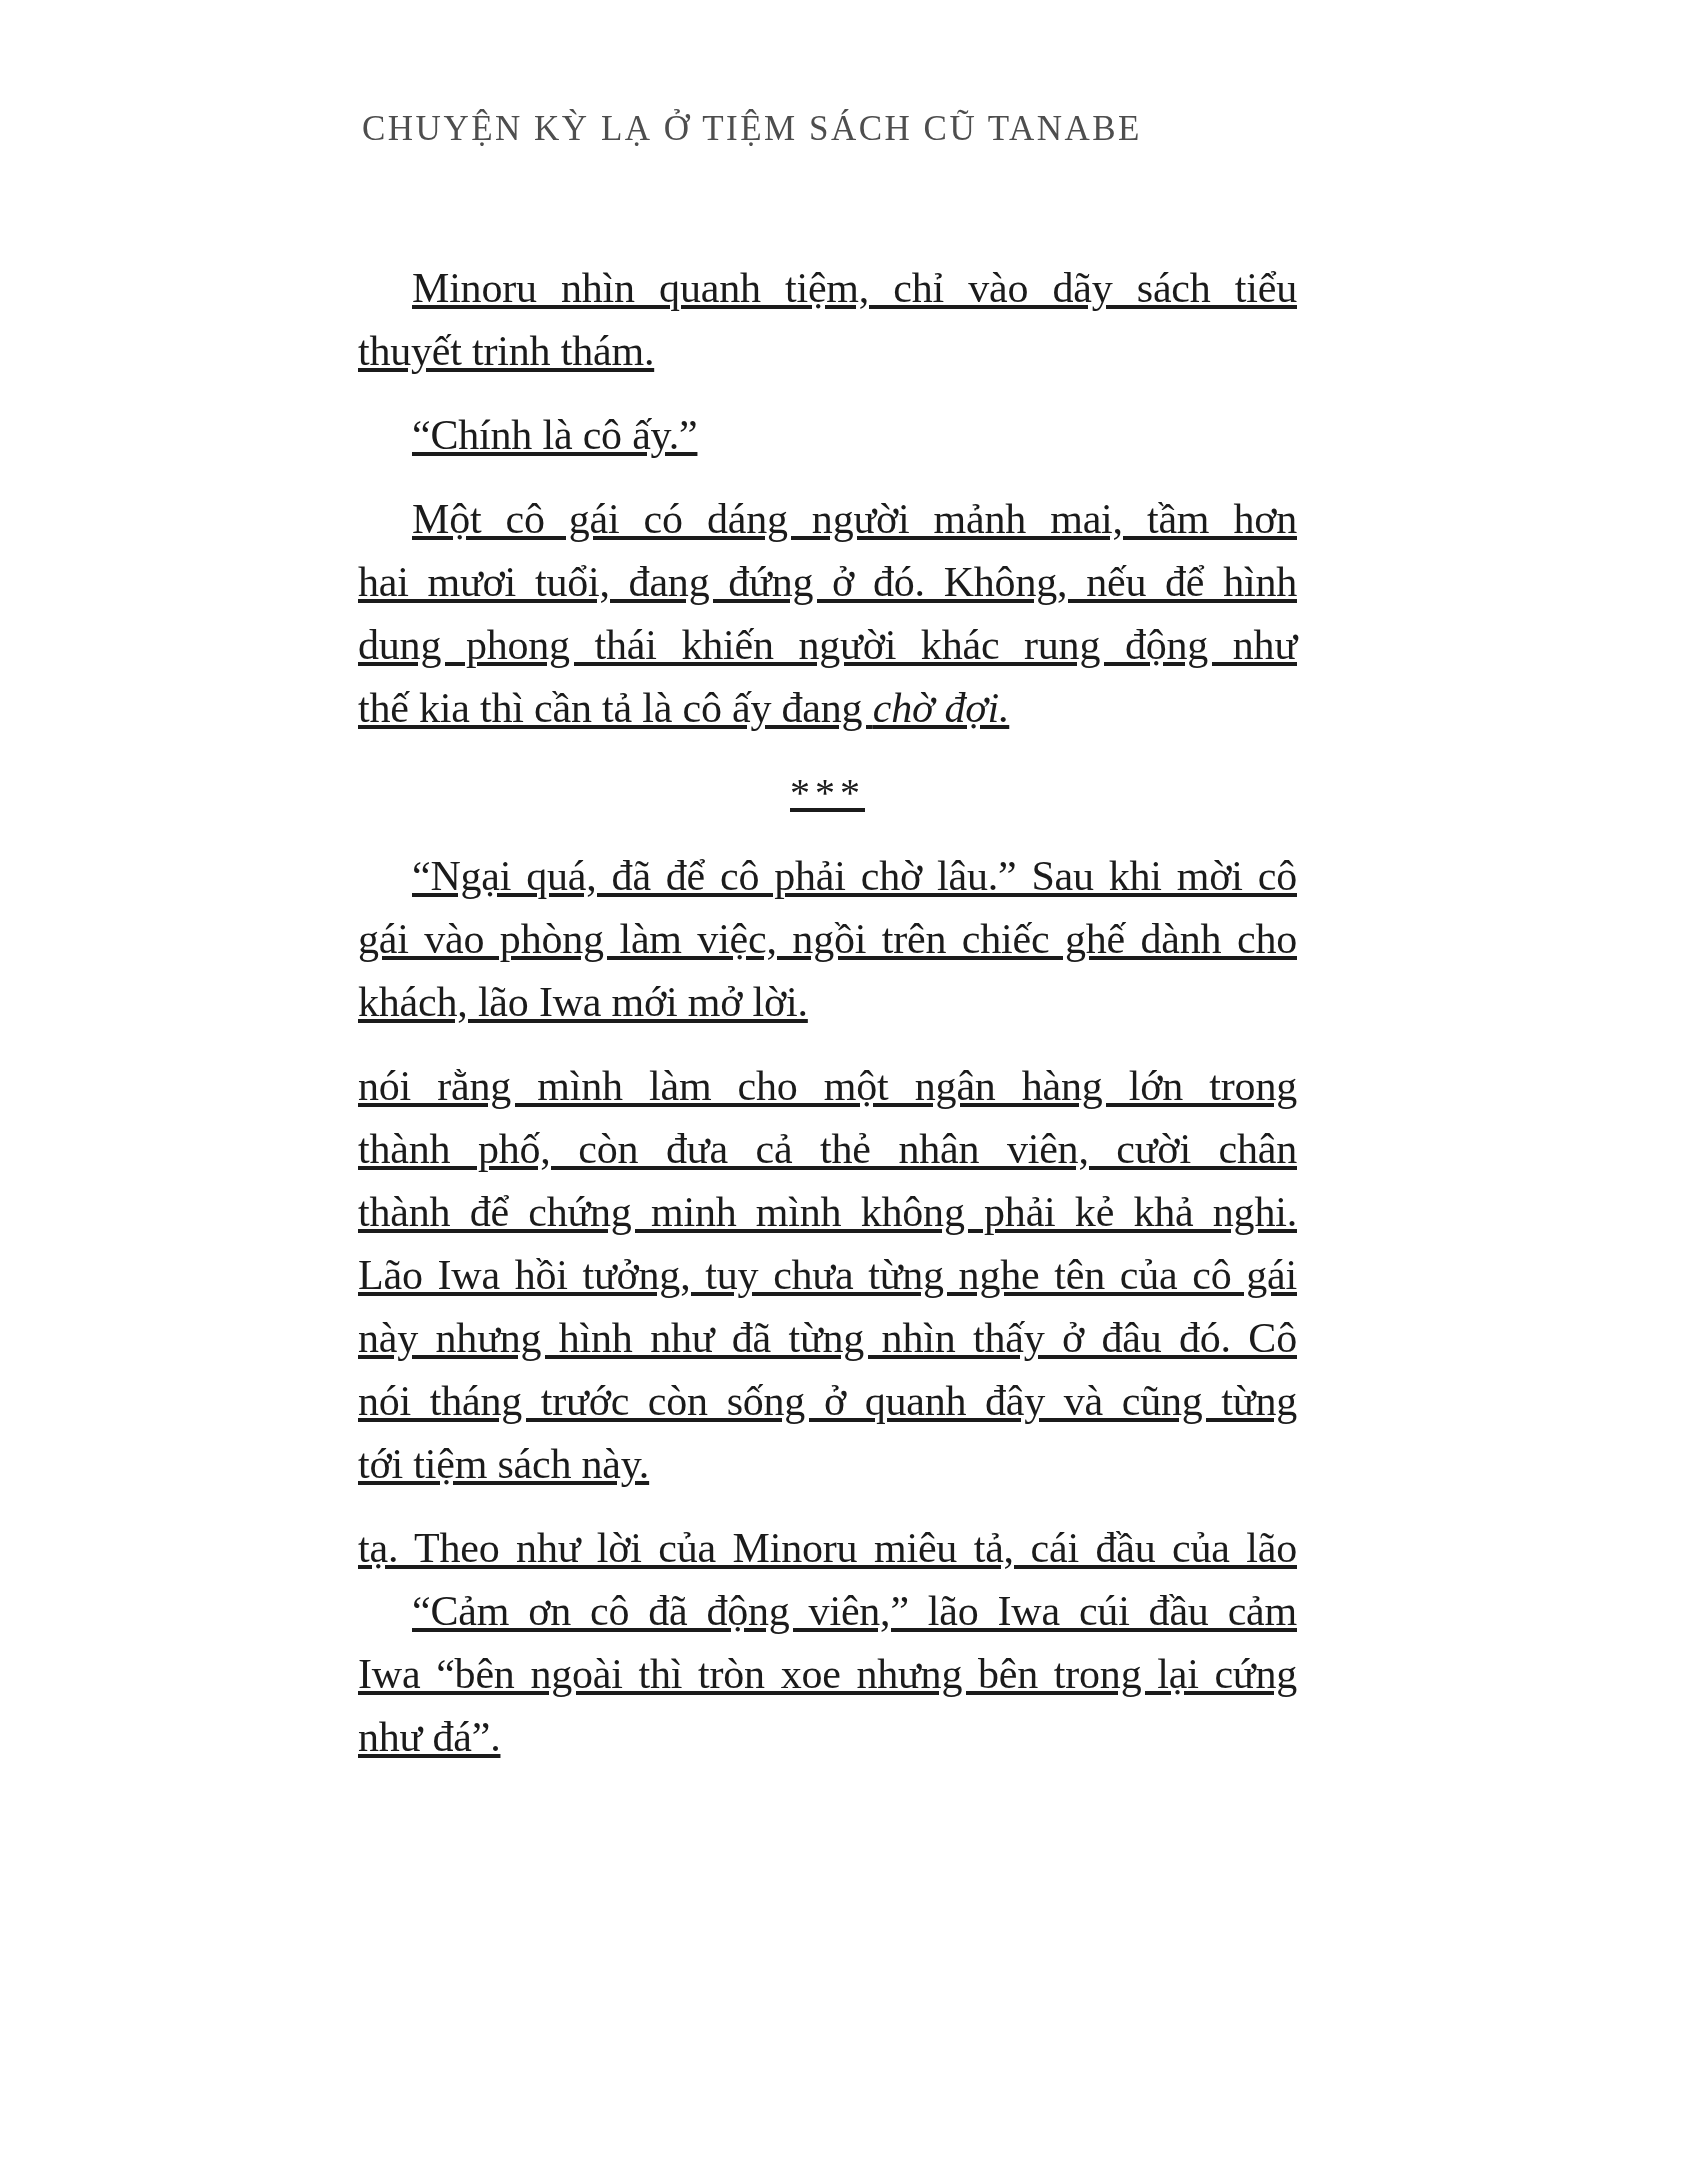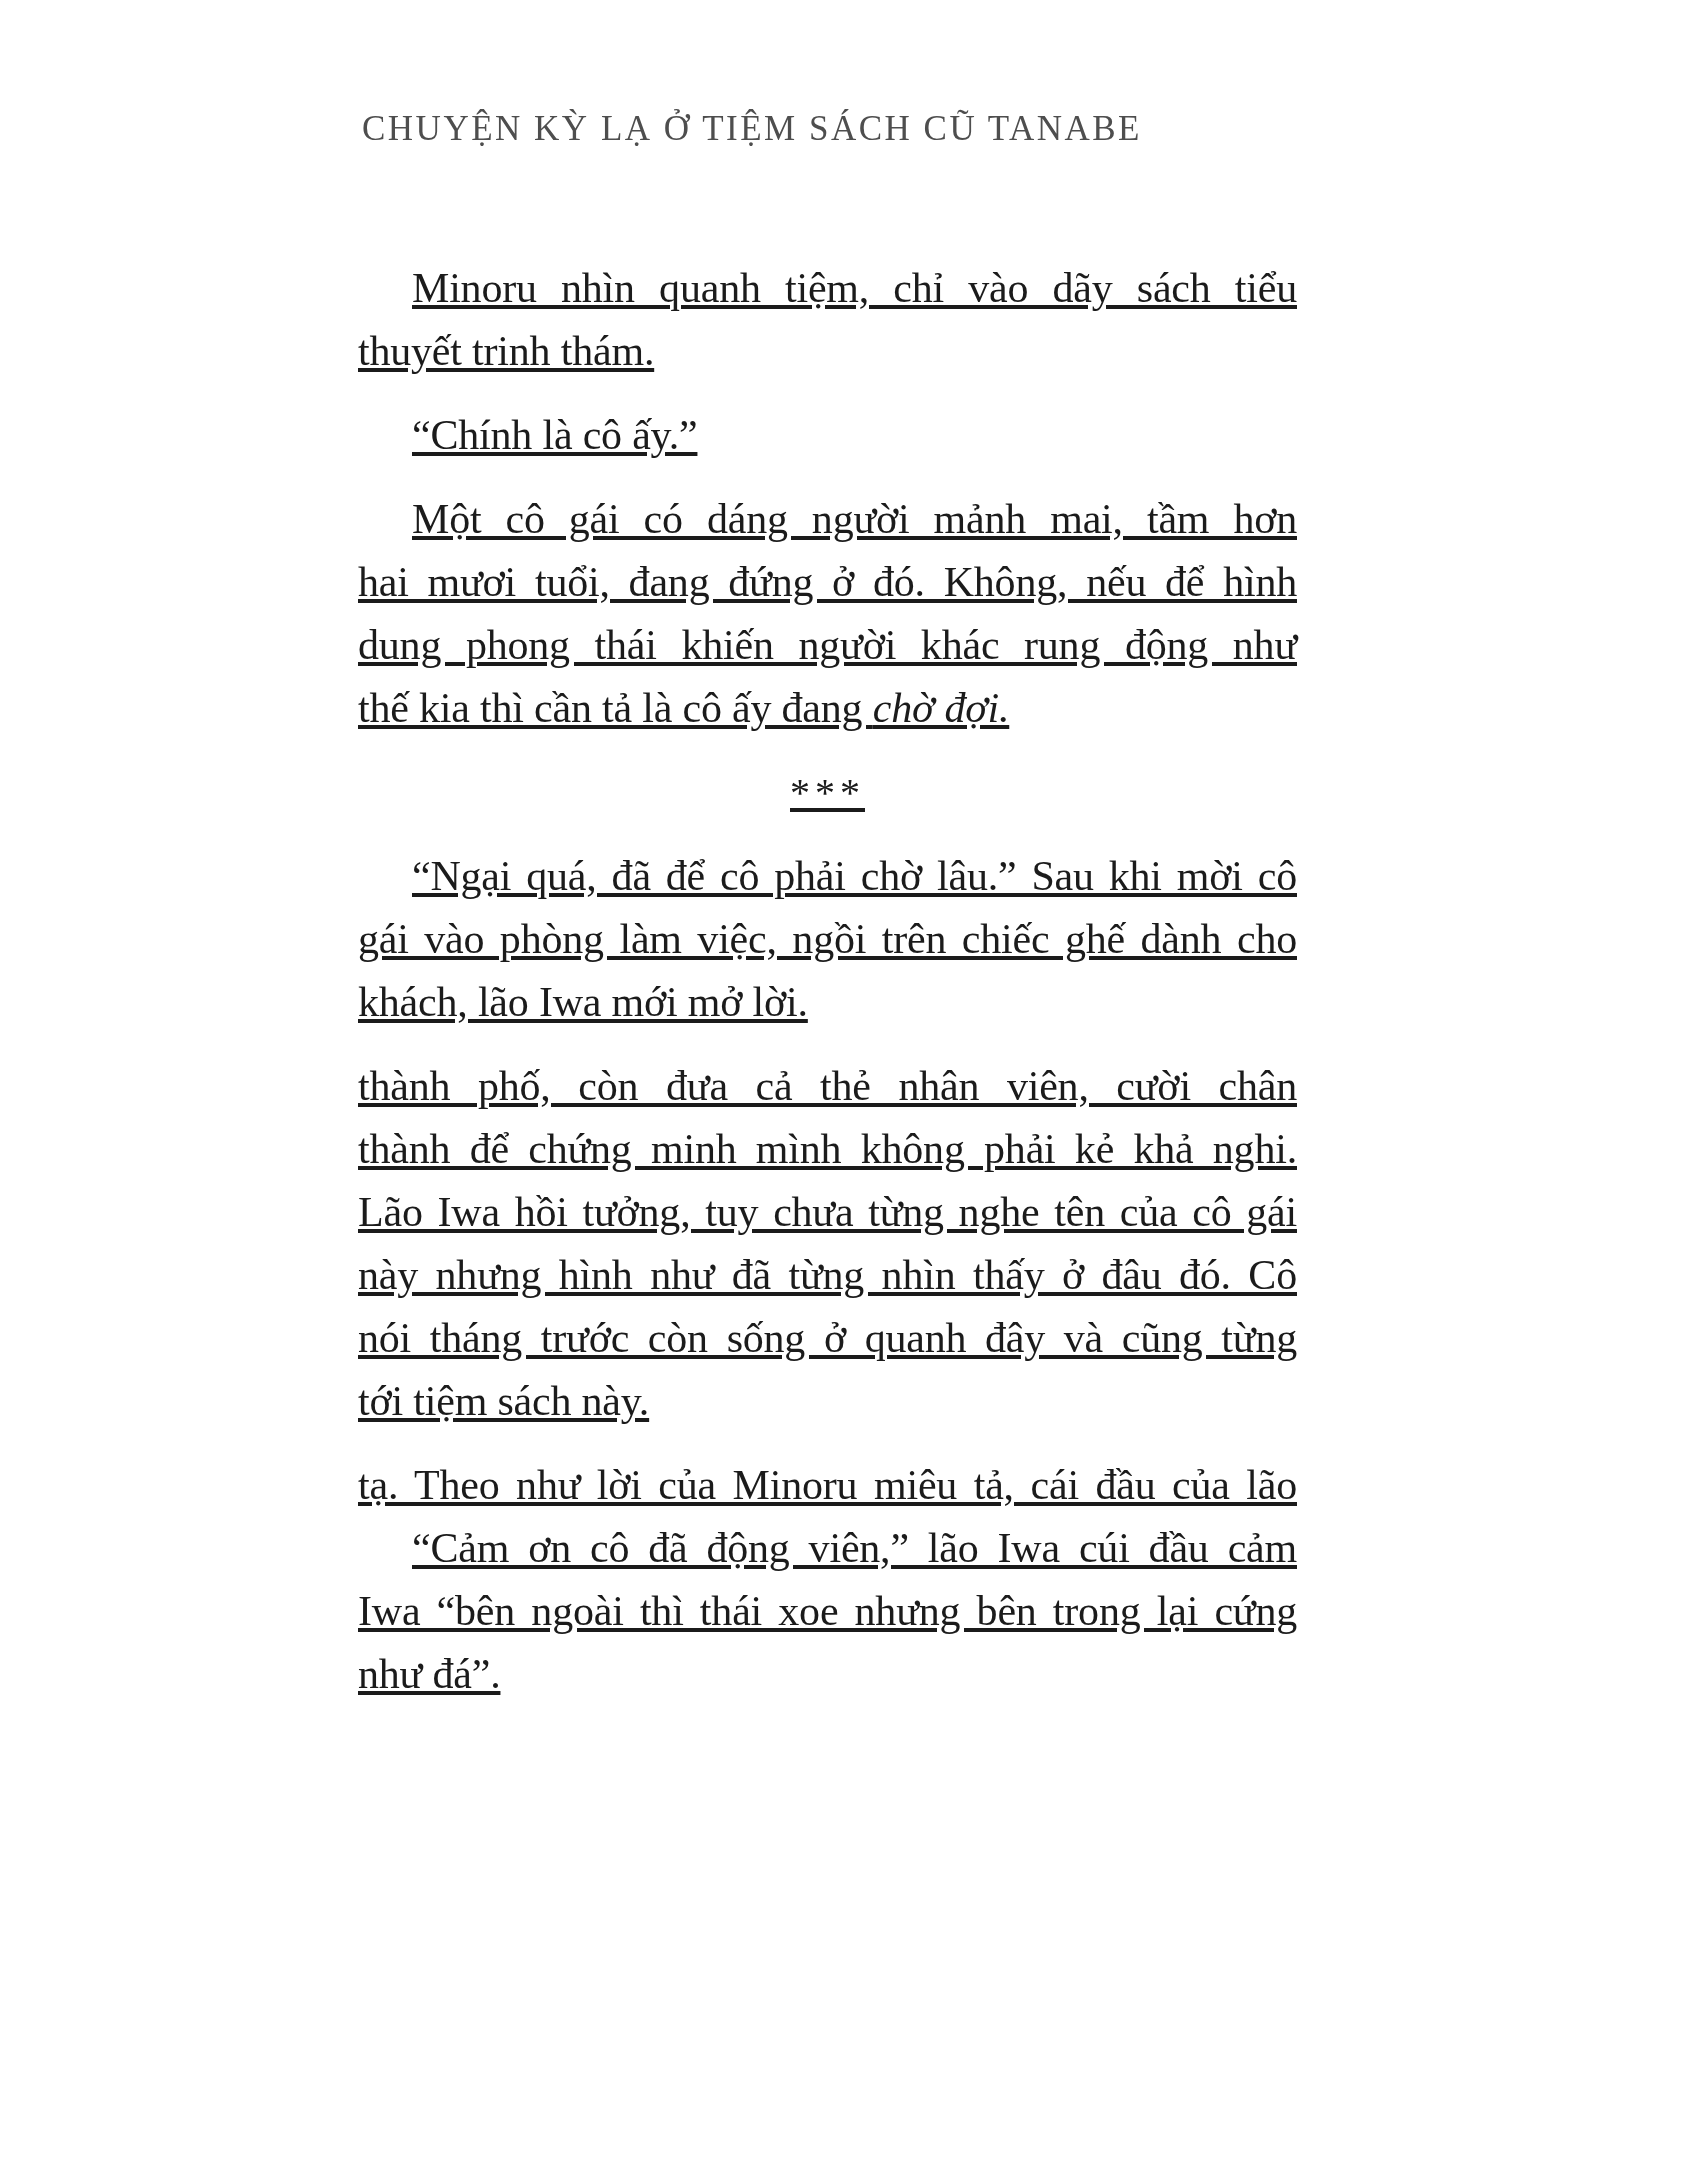--- a/index.html
+++ b/index.html
@@ -91,29 +91,30 @@
         <div class="line j"><span>dung phong thái khiến người khác rung động như</span></div>
         <div class="line"><span>thế kia thì cần tả là cô ấy đang </span><span class="it">chờ đợi.</span></div>
       </div>
       <div class="separator">***</div>
       <div class="para">
         <div class="line j ind"><span>“Ngại quá, đã để cô phải chờ lâu.” Sau khi mời cô</span></div>
         <div class="line j"><span>gái vào phòng làm việc, ngồi trên chiếc ghế dành cho</span></div>
         <div class="line"><span>khách, lão Iwa mới mở lời.</span></div>
       </div>
       <div class="para">
+        <div class="line j"><span>nói rằng mình làm cho một ngân hàng lớn trong</span></div>
         <div class="line j"><span>thành phố, còn đưa cả thẻ nhân viên, cười chân</span></div>
         <div class="line j"><span>thành để chứng minh mình không phải kẻ khả nghi.</span></div>
         <div class="line j"><span>Lão Iwa hồi tưởng, tuy chưa từng nghe tên của cô gái</span></div>
         <div class="line j"><span>này nhưng hình như đã từng nhìn thấy ở đâu đó. Cô</span></div>
         <div class="line j"><span>nói tháng trước còn sống ở quanh đây và cũng từng</span></div>
         <div class="line"><span>tới tiệm sách này.</span></div>
       </div>
       <div class="para">
         <div class="line j"><span>tạ. Theo như lời của Minoru miêu tả, cái đầu của lão</span></div>
         <div class="line j ind"><span>“Cảm ơn cô đã động viên,” lão Iwa cúi đầu cảm</span></div>
-        <div class="line j"><span>Iwa “bên ngoài thì thái xoe nhưng bên trong lại cứng</span></div>
+        <div class="line j"><span>Iwa “bên ngoài thì tròn xoe nhưng bên trong lại cứng</span></div>
         <div class="line"><span>như đá”.</span></div>
       </div>
     </div>
 
 </div>
 
 
 </body></html>

